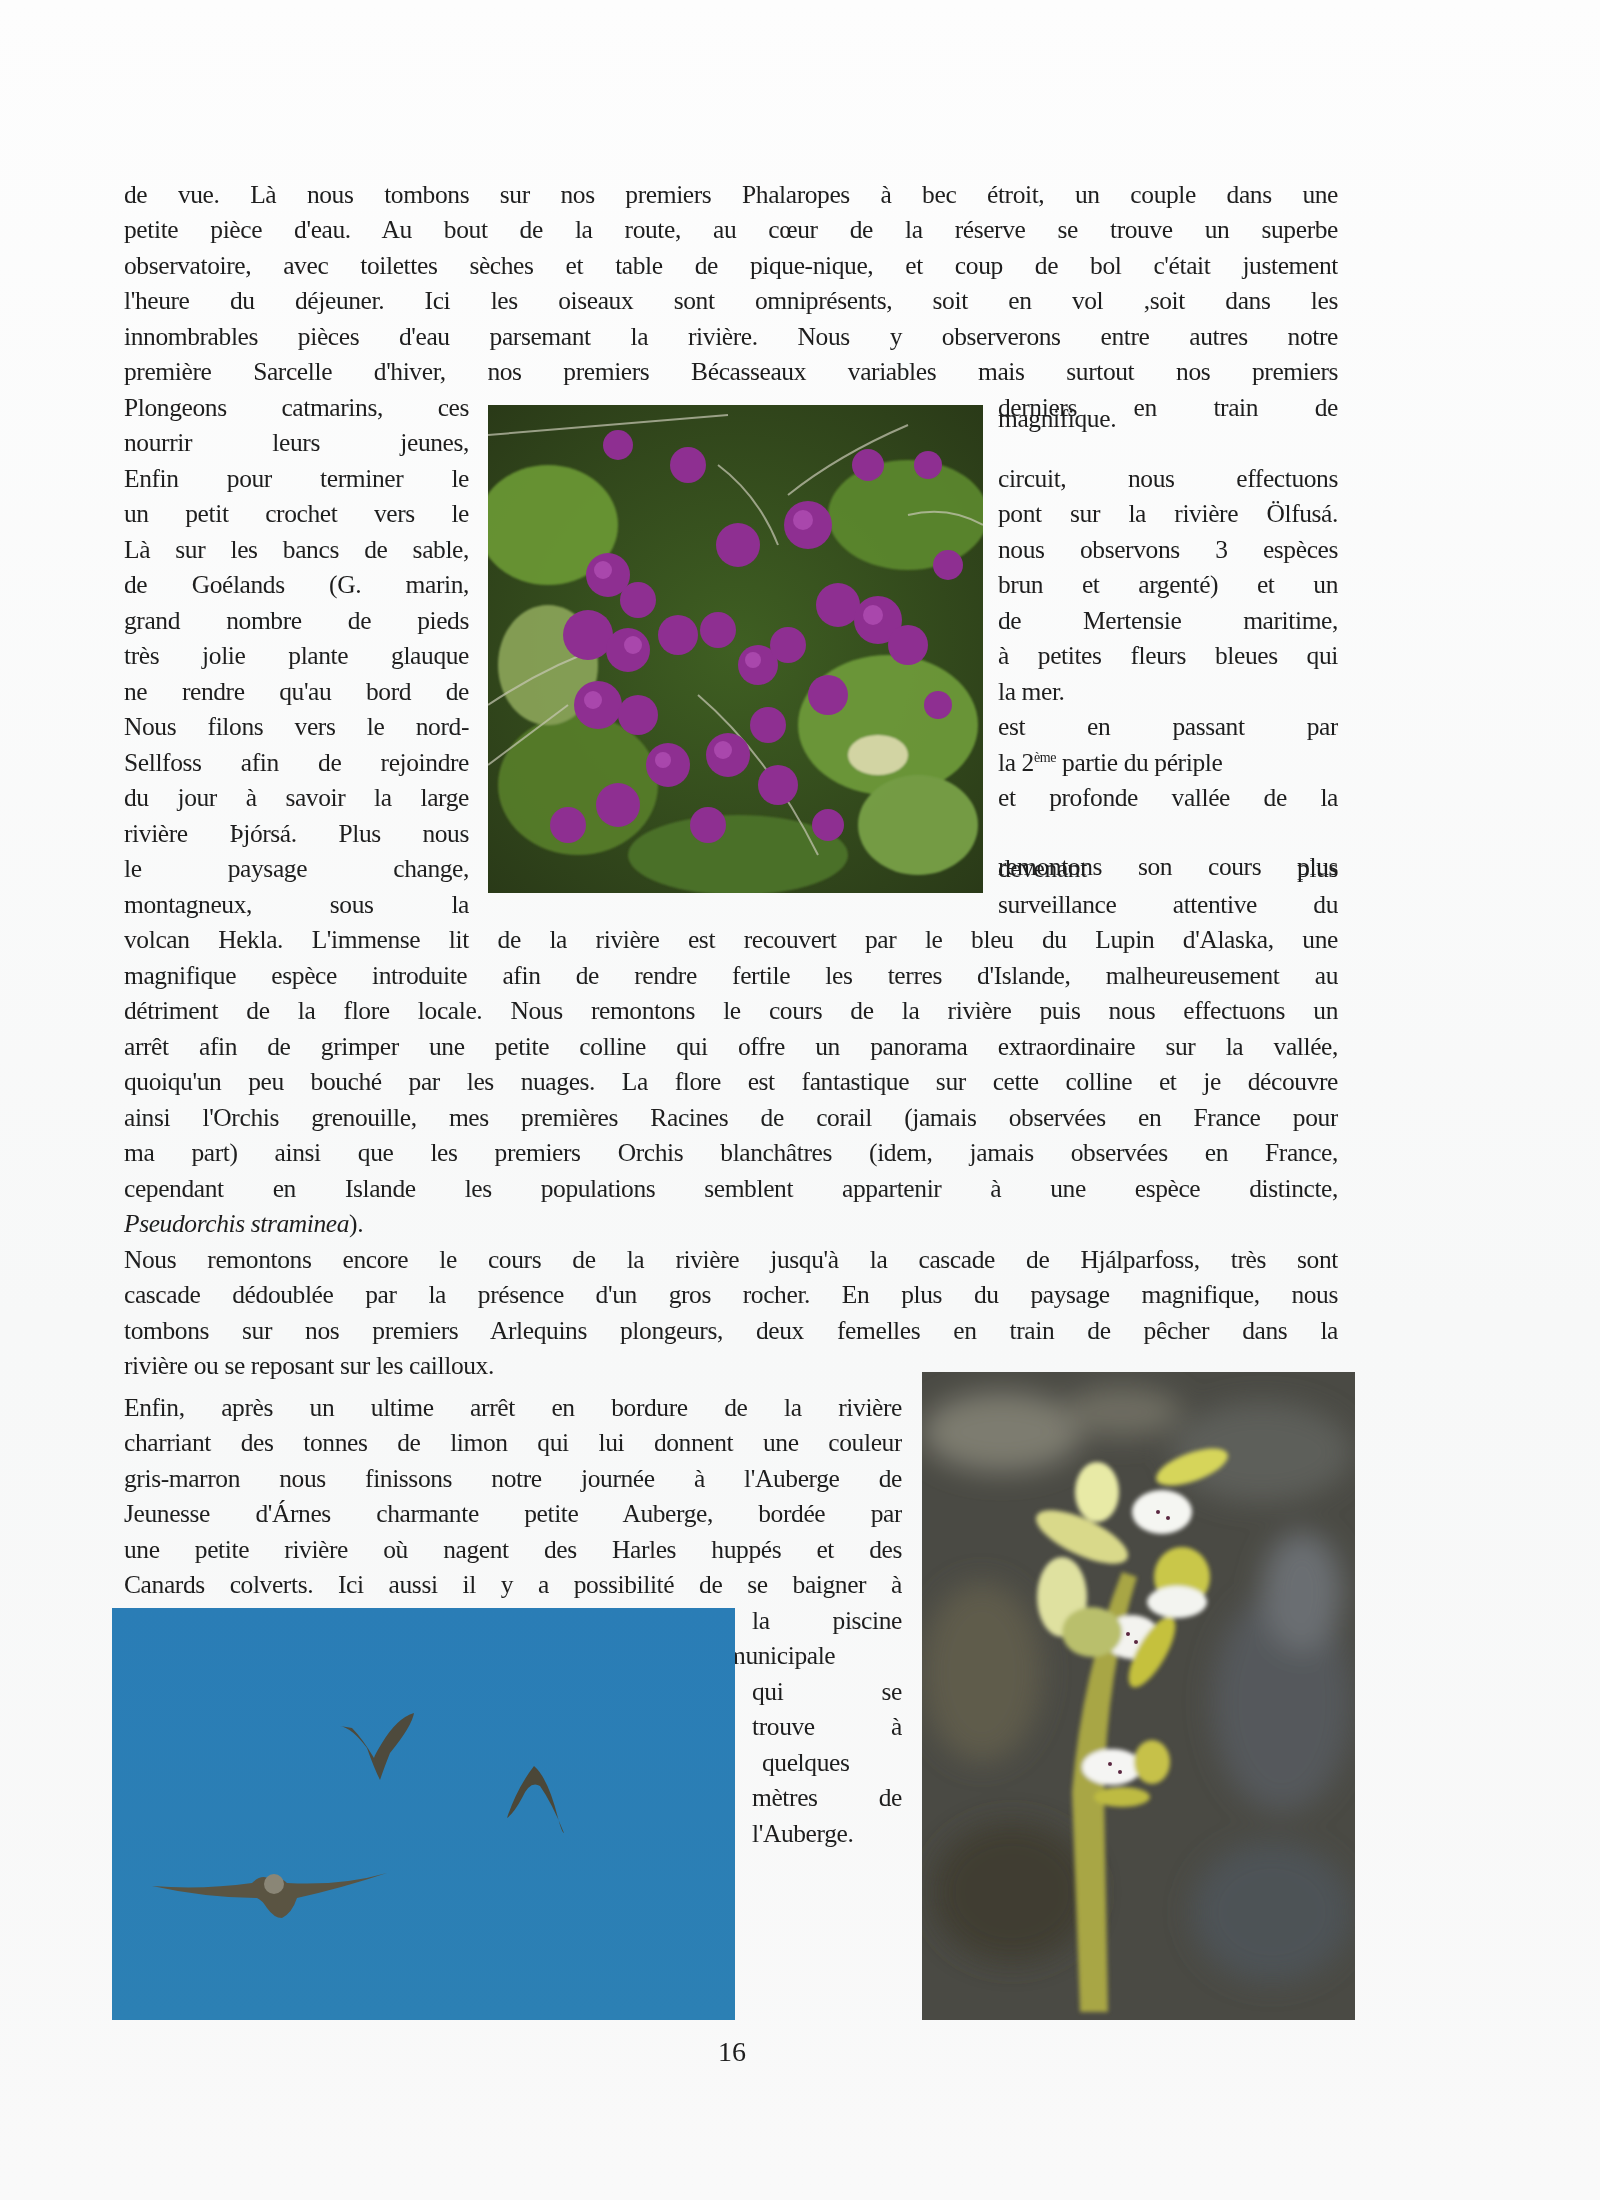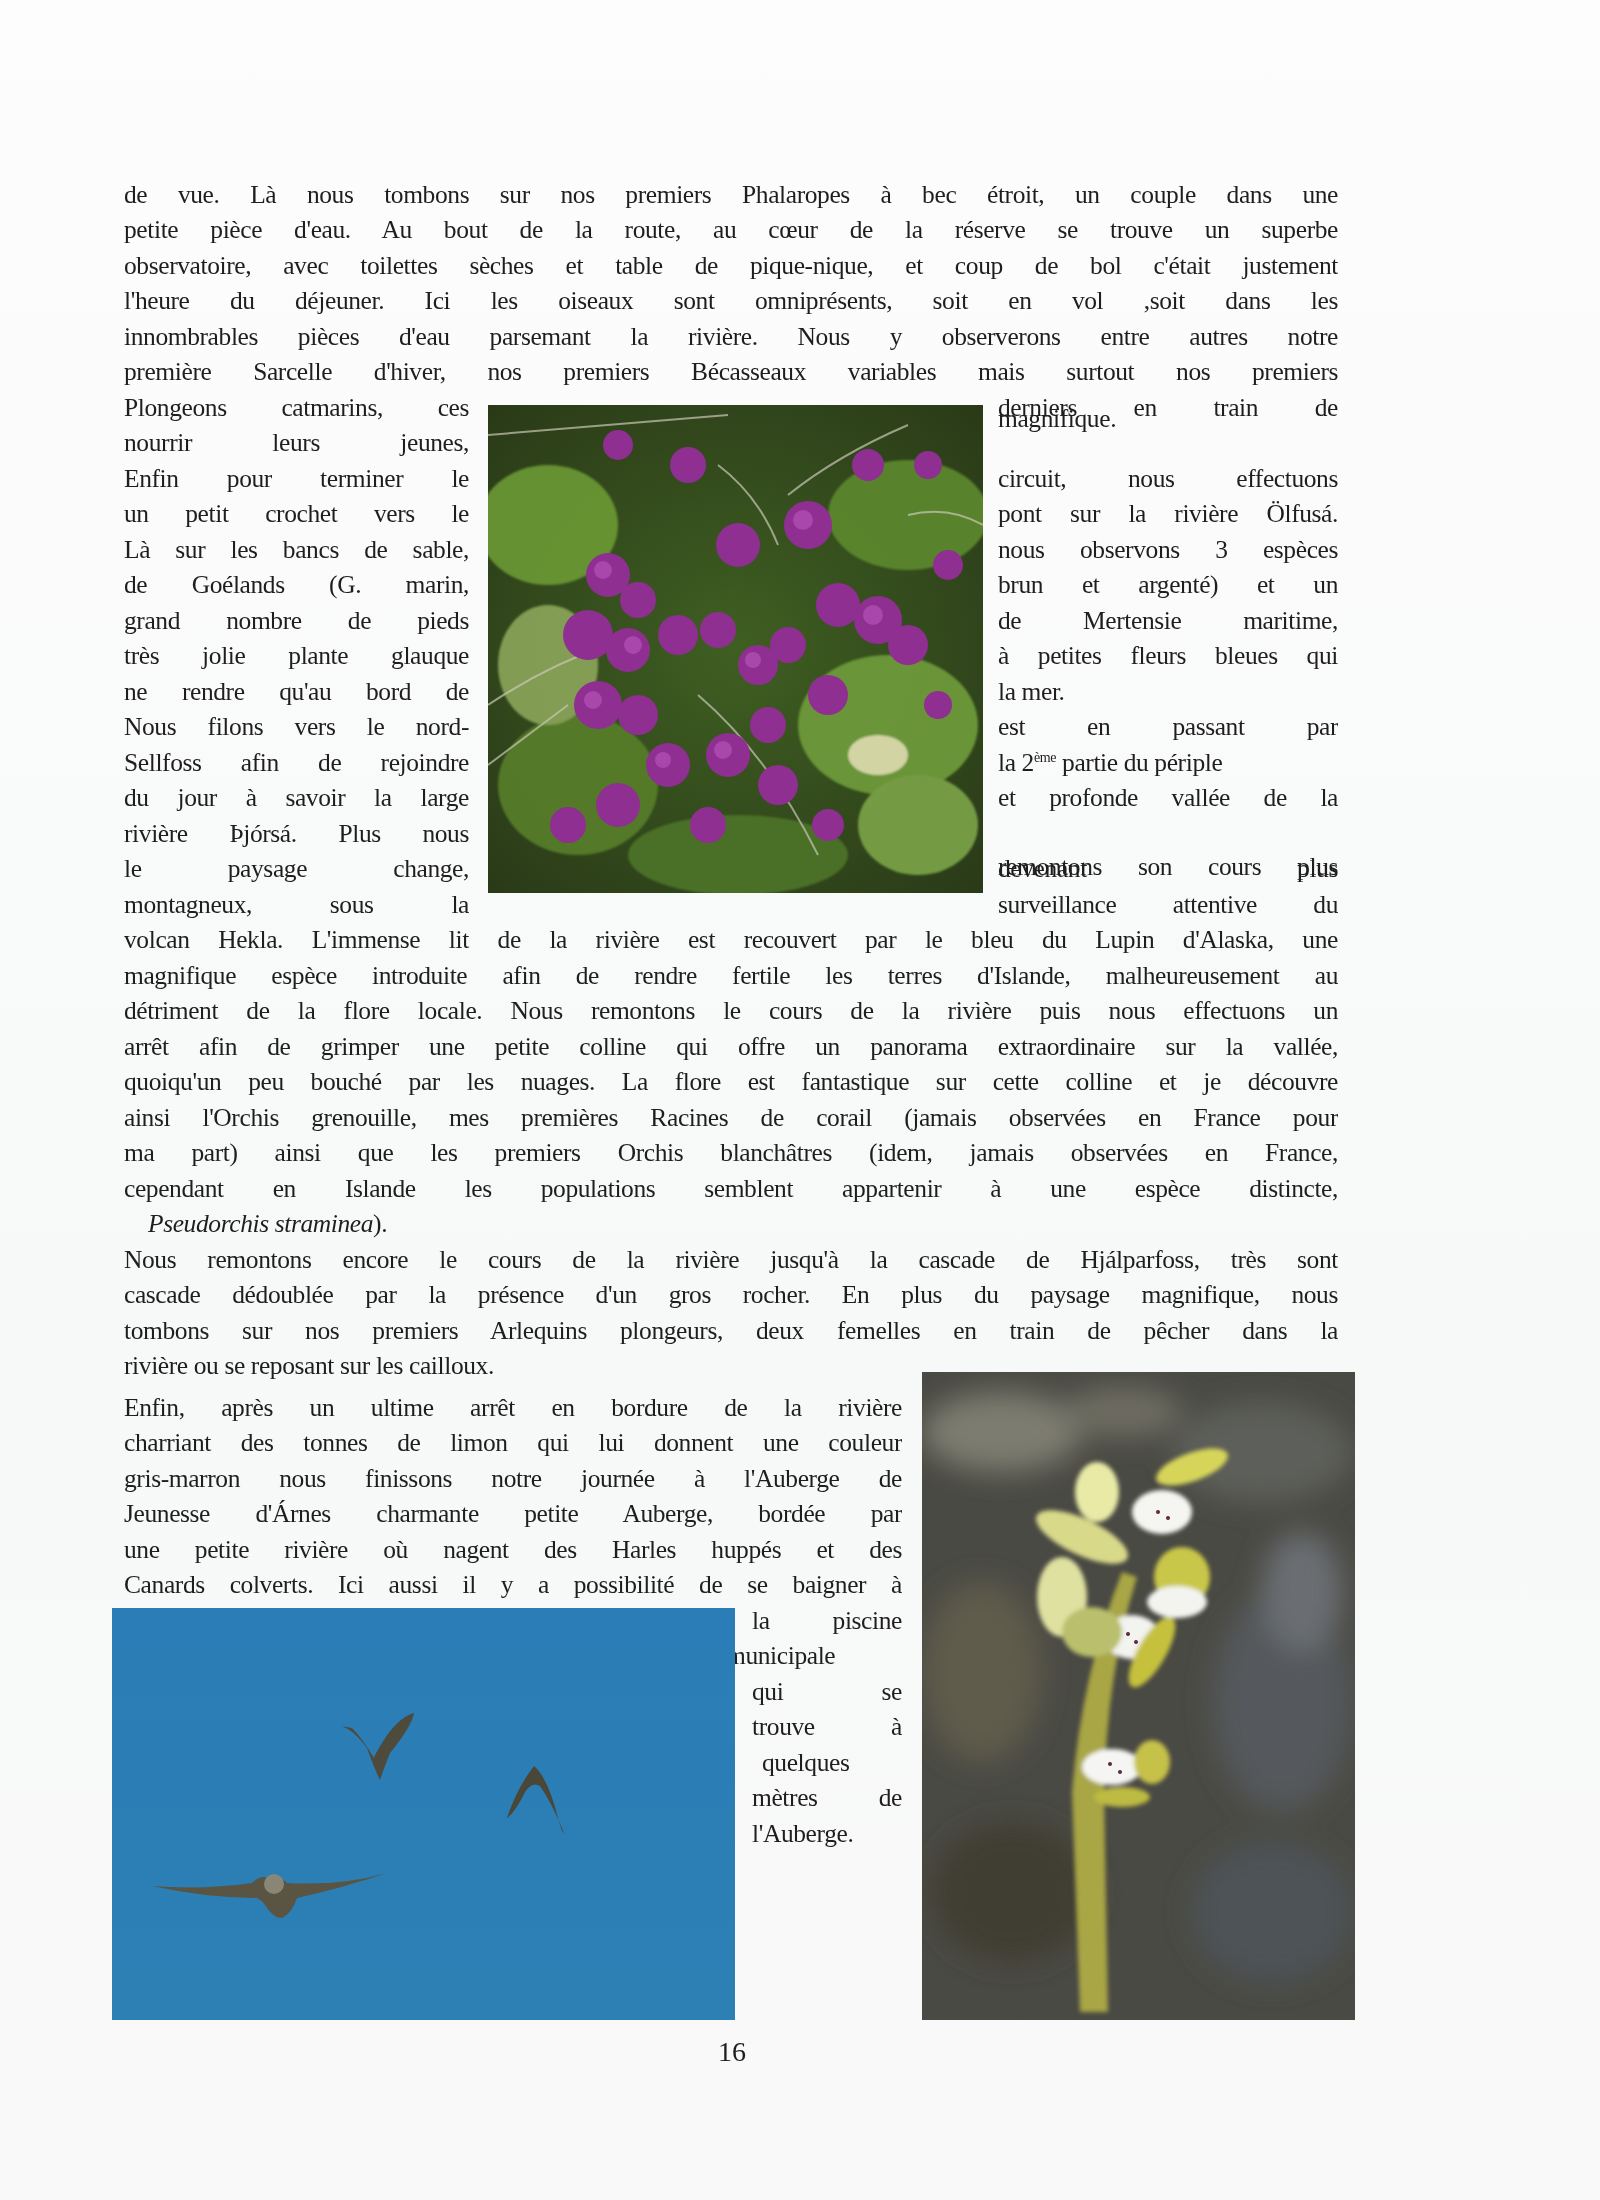--- a/index.html
+++ b/index.html
@@ -14,21 +14,21 @@
     background: linear-gradient(180deg, #fdfdfd 0%, #f7f8f8 60%, #f9f9f9 100%);
   }
   .line {
     position: absolute; white-space: nowrap;
     font-size: 25.5px; line-height: 35px; height: 35px;
     letter-spacing: -0.4px;
     font-family: "Liberation Serif", "DejaVu Serif", serif;
     transform-origin: left top;
   }
   .justify { text-align: justify; text-align-last: justify; white-space: normal; overflow: hidden; }
-  .it { font-style: italic; margin-left: 24px; }
+  .it { font-style: italic; }
   sup { font-size: 14px; line-height: 0; vertical-align: 9px; }
   .photo { position: absolute; overflow: hidden; }
   .page-number {
     position: absolute; left: 718px; top: 2036px; font-size: 28px;
     font-family: "Liberation Serif", serif;
   }
 </style>
 </head>
 <body>
 

